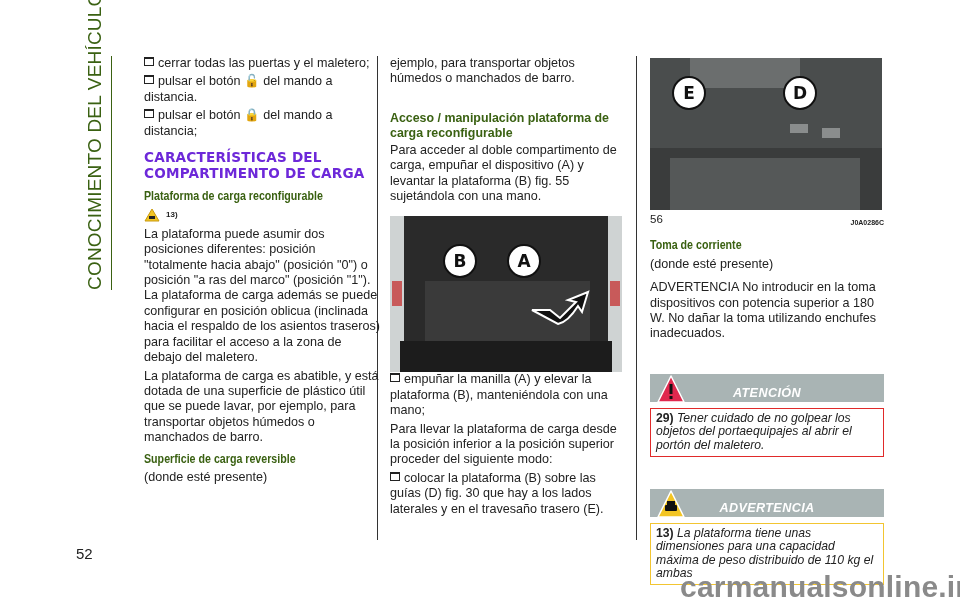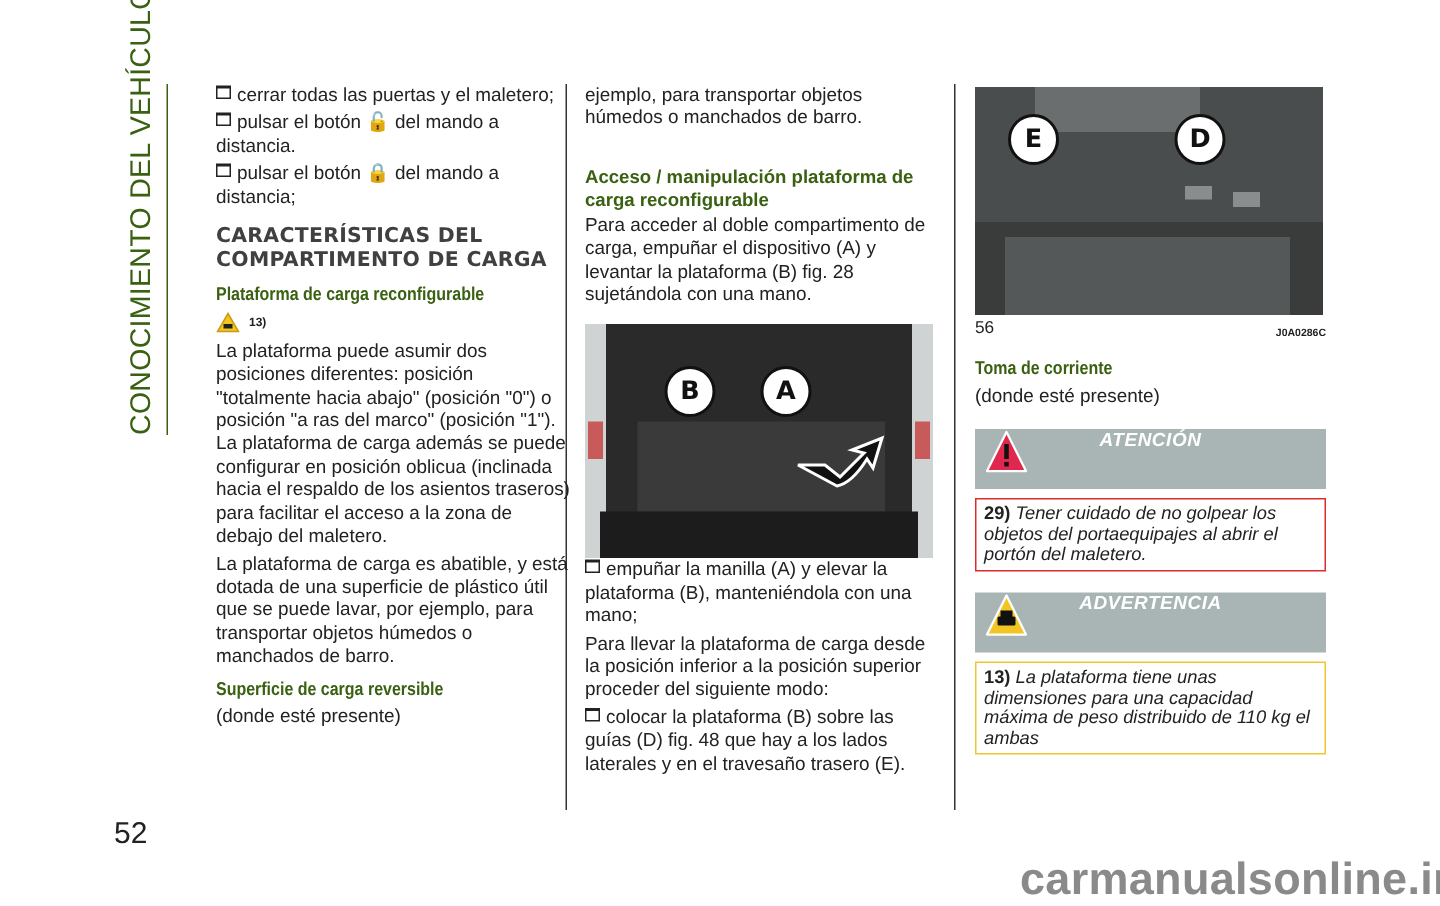--- a/index.html
+++ b/index.html
@@ -1,38 +1,38 @@
 <!DOCTYPE html>
 <html><head>
 <meta charset="utf-8">
 <style>
   html, body { margin:0; padding:0; }
   body { width:960px; height:604px; background:#ffffff; position:relative; overflow:hidden;
          font-family:"Liberation Sans", sans-serif; color:#222; }
   .side-title { position:absolute; left:84px; top:56px; height:234px; width:24px;
     writing-mode:vertical-rl; transform:rotate(180deg); font-size:19px; color:#3a6112;
     letter-spacing:0.2px; border-left:1.5px solid #3a6112; padding-left:3px; text-align:left; white-space:nowrap; }
-  .page-num { position:absolute; left:76px; top:545px; font-size:20px; color:#222; }
+  .page-num { position:absolute; left:76px; top:545px; font-size:15px; color:#222; }
   .col { position:absolute; top:56px; font-size:12.6px; line-height:15.4px; color:#222; }
   .col1 { left:144px; width:238px; }
   .col2 { left:390px; width:236px; }
   .col3 { left:650px; width:234px; }
   .vline { position:absolute; top:56px; width:1px; height:484px; background:#333; }
   p { margin:0 0 3px 0; }
   .bul { display:inline-block; width:8px; height:6px; border:1.5px solid #222; border-top-width:2.5px; margin-right:4px; vertical-align:1px; }
-  .h-main { font-family:"DejaVu Sans", sans-serif; font-weight:bold; color:#404040; font-size:13.6px; line-height:16px; margin:10px 0 8px 0; letter-spacing:0.2px; }
+  .h-main { font-family:"DejaVu Sans", sans-serif; font-weight:bold; color:#6d28d9; font-size:13.6px; line-height:16px; margin:10px 0 8px 0; letter-spacing:0.2px; }
   .h-sub { font-weight:bold; color:#3a6112; font-size:12.4px; margin:6px 0 3px 0; transform:scaleX(0.86); transform-origin:left; white-space:nowrap; }
   .h-sub2 { font-weight:bold; color:#3a6112; font-size:12.4px; margin:24px 0 2px 0; line-height:15px; }
   .warnref { display:flex; align-items:center; gap:6px; margin:2px 0 4px 0; font-size:8px; font-weight:bold; }
   .fig { position:relative; width:232px; height:156px; background:#2a2a2a; overflow:hidden; margin-top:12px; }
   .figcap { display:flex; justify-content:space-between; font-size:11.5px; margin:2px 0 8px 0; }
   .figcap .code { font-size:7px; font-weight:bold; margin-top:3px; }
   .callout { position:absolute; width:30px; height:30px; border-radius:50%; background:#fff; border:2px solid #111;
     font-family:"DejaVu Sans", sans-serif; font-weight:bold; font-size:17px; text-align:center; line-height:30px; color:#111; }
-  .alert-bar { display:flex; align-items:flex-start; height:40px; background:#a9b4b4; margin:14px 0 6px 0; position:relative; }
+  .alert-bar { display:flex; align-items:flex-end; height:28px; background:#a9b4b4; margin:32px 0 6px 0; position:relative; }
   .alert-bar .title { flex:1; text-align:center; color:#fff; font-weight:bold; font-style:italic; font-size:12.6px; letter-spacing:0.4px; }
   .alert-box { border:1.5px solid #e02a2a; padding:3px 5px; font-style:italic; font-size:12.2px; line-height:13.6px; }
   .alert-box.yellow { border-color:#f2c531; }
   .alert-box b { font-style:normal;margin-top:20px; }
   .watermark { position:absolute; left:680px; top:570px; font-size:30px; color:#8a8a8a; letter-spacing:0.2px;font-weight:bold; }
 </style>
 </head>
 <body>
 
 <div class="side-title">CONOCIMIENTO DEL VEHÍCULO</div>
@@ -56,55 +56,56 @@
   </div>
   <p>La plataforma puede asumir dos posiciones diferentes: posición "totalmente hacia abajo" (posición "0") o posición "a ras del marco" (posición "1"). La plataforma de carga además se puede configurar en posición oblicua (inclinada hacia el respaldo de los asientos traseros) para facilitar el acceso a la zona de debajo del maletero.</p>
   <p>La plataforma de carga es abatible, y está dotada de una superficie de plástico útil que se puede lavar, por ejemplo, para transportar objetos húmedos o manchados de barro.</p>
   <div class="h-sub">Superficie de carga reversible</div>
   <p>(donde esté presente)</p>
 </div>
 
 <div class="col col2">
   <p>ejemplo, para transportar objetos húmedos o manchados de barro.</p>
   <div class="h-sub2">Acceso / manipulación plataforma de carga reconfigurable</div>
-  <p>Para acceder al doble compartimento de carga, empuñar el dispositivo (A) y levantar la plataforma (B) fig. 28 sujetándola con una mano.</p>
+  <p>Para acceder al doble compartimento de carga, empuñar el dispositivo (A) y levantar la plataforma (B) fig. 55 sujetándola con una mano.</p>
   <div class="fig">
     <div style="position:absolute;left:0;top:0;width:14px;height:156px;background:#cfd3d3"></div>
     <div style="position:absolute;right:0;top:0;width:14px;height:156px;background:#cfd3d3"></div>
     <div style="position:absolute;left:2px;top:65px;width:10px;height:25px;background:#c85a5a"></div>
     <div style="position:absolute;right:2px;top:65px;width:10px;height:25px;background:#c85a5a"></div>
     <div style="position:absolute;left:35px;top:65px;width:165px;height:60px;background:#3a3a3a"></div>
     <div style="position:absolute;left:10px;top:125px;width:212px;height:31px;background:#1c1c1c"></div>
     <div class="callout" style="left:53px;top:28px">B</div>
     <div class="callout" style="left:117px;top:28px">A</div>
     <svg style="position:absolute;left:140px;top:72px" width="60" height="40" viewBox="0 0 60 40">
       <path d="M2 22 L20 22 L30 30 Q40 20 46 14 L38 12 L58 4 L52 24 L48 18 Q38 34 28 36 Z" fill="#111" stroke="#fff" stroke-width="2"></path>
     </svg>
   </div>
   <p><span class="bul"></span><span>empuñar la manilla (A) y elevar la plataforma (B), manteniéndola con una mano;</span></p>
   <p>Para llevar la plataforma de carga desde la posición inferior a la posición superior proceder del siguiente modo:</p>
-  <p><span class="bul"></span><span>colocar la plataforma (B) sobre las guías (D) fig. 48 que hay a los lados laterales y en el travesaño trasero (E).</span></p>
+  <p><span class="bul"></span><span>colocar la plataforma (B) sobre las guías (D) fig. 30 que hay a los lados laterales y en el travesaño trasero (E).</span></p>
 </div>
 
 <div class="col col3">
   <div class="fig" style="margin-top:2px;height:152px;background:#4a4d4d">
     <div style="position:absolute;left:40px;top:0;width:110px;height:30px;background:#6b6e6e"></div>
     <div style="position:absolute;left:0;top:90px;width:232px;height:62px;background:#3a3c3c"></div>
     <div style="position:absolute;left:20px;top:100px;width:190px;height:52px;background:#555858"></div>
     <div style="position:absolute;left:140px;top:66px;width:18px;height:9px;background:#8a8d8d"></div>
     <div style="position:absolute;left:172px;top:70px;width:18px;height:10px;background:#8a8d8d"></div>
     <div class="callout" style="left:22px;top:18px">E</div>
     <div class="callout" style="left:133px;top:18px">D</div>
   </div>
   <div class="figcap">
     <span>56</span>
     <span class="code">J0A0286C</span>
   </div>
   <div class="h-sub">Toma de corriente</div>
   <p style="margin-bottom:8px">(donde esté presente)</p>
+  <p>ADVERTENCIA No introducir en la toma dispositivos con potencia superior a 180 W. No dañar la toma utilizando enchufes inadecuados.</p>
 
   <div class="alert-bar">
     <svg style="position:absolute;left:6px;top:0" width="30" height="30" viewBox="0 0 30 30">
       <path d="M15 2 L28 28 L2 28 Z" fill="#e0284e" stroke="#fff" stroke-width="1.5" stroke-linejoin="round"></path>
       <rect x="13.5" y="10" width="3" height="10" fill="#111"></rect>
       <rect x="13.5" y="22" width="3" height="3" fill="#111"></rect>
     </svg>
     <span class="title">ATENCIÓN</span>
   </div>
   <div class="alert-box">

